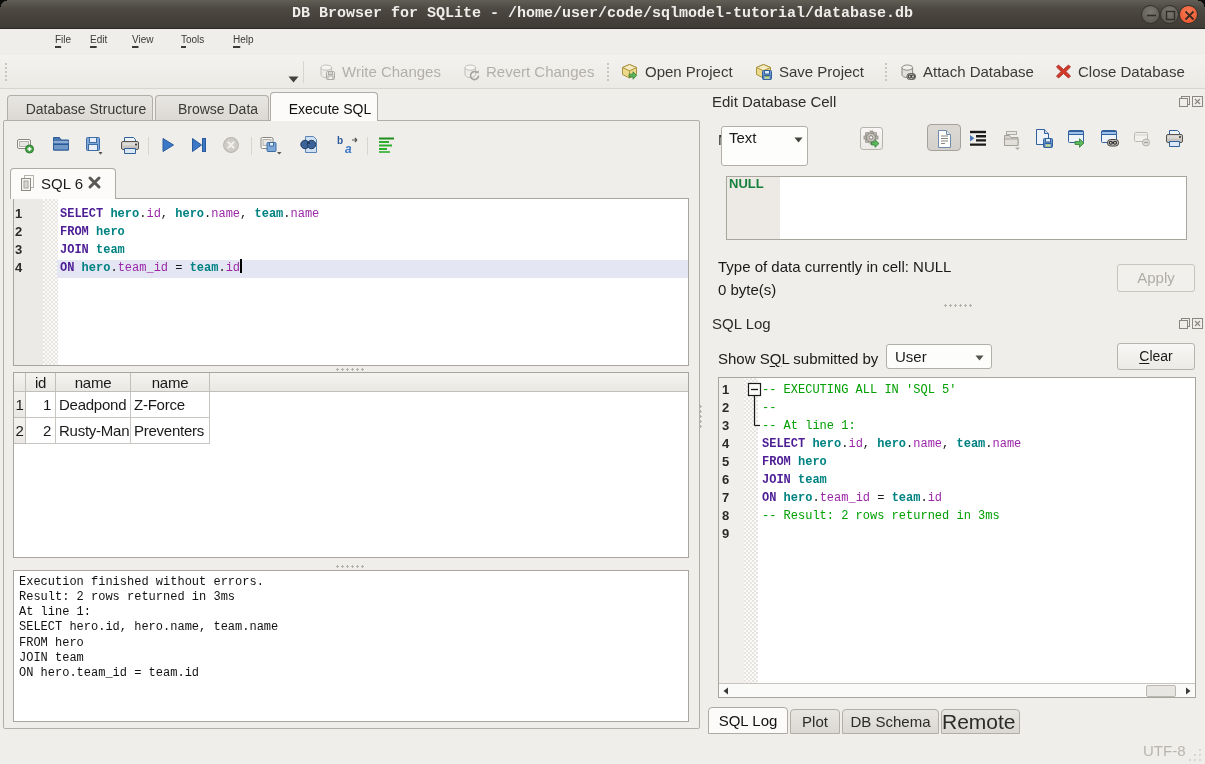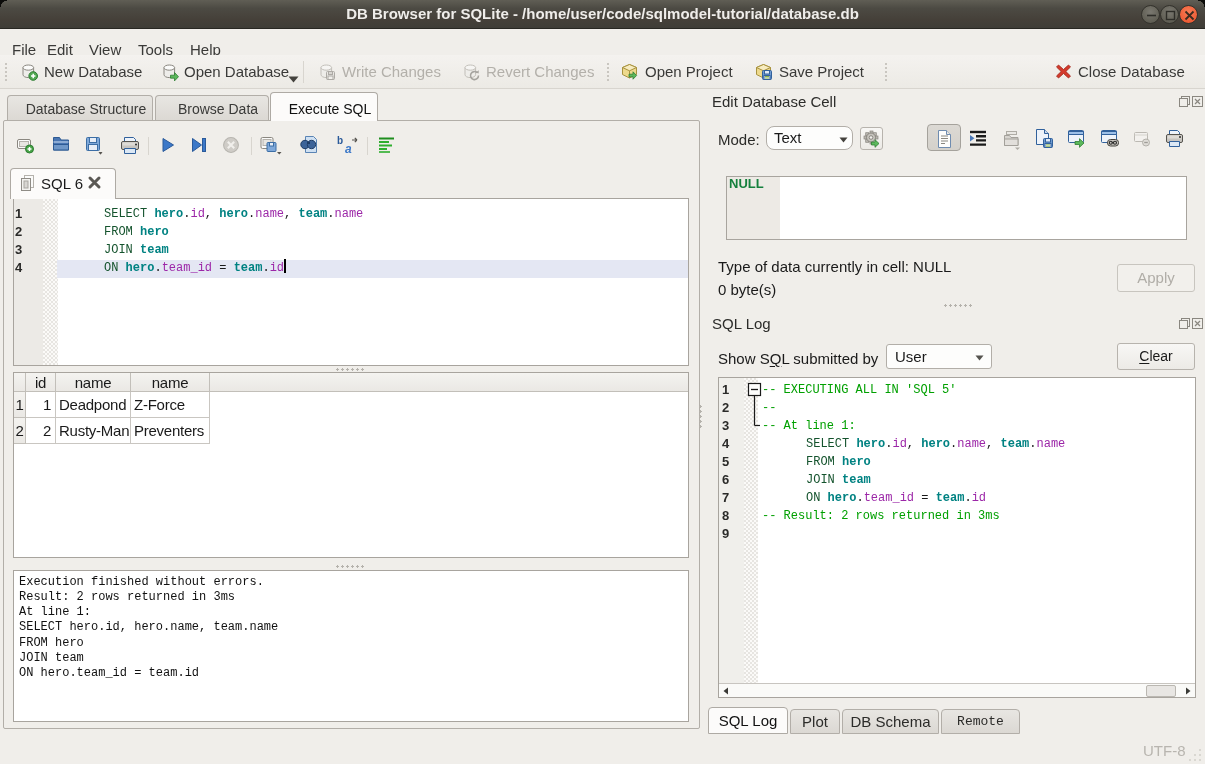--- a/index.html
+++ b/index.html
@@ -4,26 +4,26 @@
 <style>
 * { margin:0; padding:0; box-sizing:border-box; }
 html,body { width:1205px; height:764px; overflow:hidden; }
 body { font-family:"Liberation Sans", sans-serif; font-size:13px; color:#1a1a1a; background:#f0eeea; position:relative; }
 .abs { position:absolute; }
 
 
 #titlebar { position:absolute; left:0; top:0; width:1205px; height:29px;
   background:linear-gradient(#605e55 0%, #4c4a43 30%, #454039 70%, #3f3d37 100%);
   border-bottom:1px solid #282722; border-radius:7px 7px 0 0; }
-#title-text { position:absolute; width:100%; top:5px; text-align:center; color:#efedea; font-weight:bold; font-size:15px; }
+#title-text { position:absolute; width:100%; top:5px; text-align:center; color:#efedea; font-weight:bold; font-size:15px;font-family:Liberation Mono, monospace; }
 .winbtn { position:absolute; top:5px; width:19px; height:19px; border-radius:50%; border:1px solid #33322c; }
 
 
 #menubar { position:absolute; left:0; top:29px; width:1205px; height:26px; background:#f0eeea; color:#3a3a38; }
-.menuitem { position:absolute; top:12px; font-size:15px; }
+.menuitem { position:absolute; top:5px; font-size:10px;margin-left:43px; }
 .mn { text-decoration:underline; text-underline-offset:3px; text-decoration-thickness:1.5px; }
 
 
 #toolbar { position:absolute; left:0; top:55px; width:1205px; height:34px;
   background:linear-gradient(#f4f2ef, #eceae5); border-bottom:1px solid #d8d5cf; }
 .tbtn { position:absolute; top:0; height:33px; display:flex; align-items:center; gap:6px; color:#3a3a38; font-size:15px; }
 .tbtn.dis { color:#b3b0aa; }
 .grip { position:absolute; top:7px; width:4px; height:20px;
   background-image:radial-gradient(circle, #c9c6c0 1px, transparent 1.2px);
   background-size:4px 4px; }
@@ -46,21 +46,21 @@
 
 .gutter { position:absolute; background:#eceae6; }
 .hatch { position:absolute;
   background-image:repeating-conic-gradient(#e7e5e1 0% 25%, #fbfaf8 0% 50%);
   background-size:4px 4px; }
 .codeline { position:absolute; left:46px; width:600px; height:18px; line-height:18px; white-space:pre; color:#1a1a1a; }
 .lnum { position:absolute; left:-46px; top:0; width:20px; font-family:"Liberation Sans",sans-serif; font-size:13px; font-weight:bold; color:#2b2b29; text-align:left; padding-left:1px; }
 .caret { display:inline-block; width:1.5px; height:14px; background:#000; vertical-align:-2px; }
 .logline { position:absolute; left:43px; width:430px; height:18px; line-height:18px; white-space:pre; color:#1a1a1a; }
 .lnum2 { position:absolute; left:-41px; top:0; width:20px; font-family:"Liberation Sans",sans-serif; font-size:13px; font-weight:bold; color:#2b2b29; padding-left:1px; }
-.kw { color:#14532d; font-weight:normal;margin-left:44px; }
+.kw { color:#4c1d95; font-weight:bold; }
 .tbl { color:#008282; font-weight:bold; }
 .idn { color:#9c27a8; }
 .cmt { color:#00a000; }
 #rtable div { white-space:nowrap; overflow:hidden; letter-spacing:-0.25px; }
 
 
 .docktitle { position:absolute; font-size:14px; color:#2c2c2a; }
 .combo { position:absolute; background:#fdfdfc; border:1px solid #b2aea8; border-radius:3px; }
 .btn { position:absolute; background:linear-gradient(#f8f7f5, #eceae6); border:1px solid #b7b3ad; border-radius:3px; text-align:center; font-size:14px; }
 </style>
@@ -89,37 +89,20 @@
 <div id="menubar">
   <div class="menuitem" style="left:12px;"><span class="mn">F</span>ile</div>
   <div class="menuitem" style="left:47px;"><span class="mn">E</span>dit</div>
   <div class="menuitem" style="left:89px;"><span class="mn">V</span>iew</div>
   <div class="menuitem" style="left:138px;"><span class="mn">T</span>ools</div>
   <div class="menuitem" style="left:190px;"><span class="mn">H</span>elp</div>
 </div>
 
 <div id="toolbar">
   <div class="grip" style="left:4px;"></div>
-  <div class="tbtn" style="left:20px;">
-    <svg width="18" height="18" viewBox="0 0 18 18">
-      <path d="M3 4.5 v7.2 c0 1.6 2.4 2.9 5.3 2.9 s5.3 -1.3 5.3 -2.9 v-7.2" fill="#eeedea" stroke="#8a8780"></path>
-      <ellipse cx="8.3" cy="4.6" rx="5.3" ry="2.6" fill="#fbfbfa" stroke="#8a8780"></ellipse>
-      <circle cx="13.2" cy="13" r="4.3" fill="#52a852" stroke="#2e7d32"></circle>
-      <path d="M13.2 10.8 V15.2 M11 13 H15.4" stroke="#fff" stroke-width="1.5"></path>
-    </svg>
-    <span>New Database</span>
-  </div>
-  <div class="tbtn" style="left:161px; gap:5px;">
-    <svg width="18" height="18" viewBox="0 0 18 18">
-      <path d="M3 4.5 v7.2 c0 1.6 2.4 2.9 5.3 2.9 s5.3 -1.3 5.3 -2.9 v-7.2" fill="#eeedea" stroke="#8a8780"></path>
-      <ellipse cx="8.3" cy="4.6" rx="5.3" ry="2.6" fill="#fbfbfa" stroke="#8a8780"></ellipse>
-      <path d="M9.5 12.2 h4 v-2.7 l4 4.2 l-4 4.2 v-2.7 h-4 z" fill="#5cb85c" stroke="#2e7d32" stroke-width="0.8"></path>
-    </svg>
-    <span>Open Database</span>
-  </div>
   <svg class="abs" style="left:288px; top:21px;" width="11" height="7" viewBox="0 0 11 7">
       <path d="M0.5 0.5 h10 l-5 6 z" fill="#44423d"></path>
     </svg>
   <div class="tsep" style="left:303px;"></div>
   <div class="tbtn dis" style="left:462px;">
     <svg width="18" height="18" viewBox="0 0 18 18" opacity="0.55">
       <path d="M3 4.5 v7.2 c0 1.6 2.4 2.9 5.3 2.9 s5.3 -1.3 5.3 -2.9 v-7.2" fill="#eeedea" stroke="#9a978f"></path>
       <ellipse cx="8.3" cy="4.6" rx="5.3" ry="2.6" fill="#fbfbfa" stroke="#9a978f"></ellipse>
       <path d="M16.5 12.5 a4 4 0 1 1 -1.2 -2.8" stroke="#6a6862" stroke-width="1.6" fill="none"></path>
       <path d="M16.8 7.2 L16.6 10.4 L13.6 9.4 Z" fill="#6a6862"></path>
@@ -151,20 +134,31 @@
       <path d="M8.5 1.5 L15.5 4.5 V11.5 L8.5 15 L1.5 11.5 V4.5 Z" fill="#edd98c" stroke="#a8923e"></path>
       <path d="M8.5 1.5 L15.5 4.5 L8.5 7.8 L1.5 4.5 Z" fill="#f7ecc0" stroke="#a8923e"></path>
       <rect x="7.5" y="7.5" width="9" height="9" rx="1" fill="#6f9bd2" stroke="#31619c"></rect>
       <rect x="9.5" y="7.5" width="5" height="3.5" fill="#dfe9f5" stroke="#31619c"></rect>
       <rect x="9" y="12.5" width="6" height="4" fill="#eef3fa" stroke="#31619c"></rect>
       <path d="M10 13.5 h4 M10 15 h4" stroke="#88b04b" stroke-width="1"></path>
     </svg>
     <span>Save Project</span>
   </div>
   <div class="grip" style="left:884px;"></div>
+  <div class="tbtn" style="left:899px;">
+    <svg width="18" height="18" viewBox="0 0 18 18">
+      <path d="M3 4.5 v7.2 c0 1.6 2.4 2.9 5.3 2.9 s5.3 -1.3 5.3 -2.9 v-7.2" fill="#e3e1dd" stroke="#8a8780"></path>
+      <ellipse cx="8.3" cy="4.6" rx="5.3" ry="2.6" fill="#f2f1ee" stroke="#8a8780"></ellipse>
+      <rect x="8" y="10.5" width="8.5" height="6" rx="2.5" fill="#d8d5d0" stroke="#6a6862"></rect>
+      <ellipse cx="10.8" cy="13.5" rx="1.6" ry="1.6" fill="none" stroke="#44423d" stroke-width="1.1"></ellipse>
+      <ellipse cx="14" cy="13.5" rx="1.6" ry="1.6" fill="none" stroke="#44423d" stroke-width="1.1"></ellipse>
+      <path d="M11.6 13.5 H13" stroke="#44423d" stroke-width="1.1"></path>
+    </svg>
+    <span>Attach Database</span>
+  </div>
   <div class="tbtn" style="left:1055px;">
     <svg width="17" height="17" viewBox="0 0 17 17">
       <path d="M3.5 2 L8.5 6.5 L13.5 2 L15.5 4 L10.8 8.5 L15.5 13 L13.5 15 L8.5 10.5 L3.5 15 L1.5 13 L6.2 8.5 L1.5 4 Z" fill="#d33a2c" stroke="#a02318" stroke-width="0.8"></path>
     </svg>
     <span>Close Database</span>
   </div>
 </div>
 
 <div id="maintabs">
   <div class="mtab" style="left:7px; width:146px;">Database Structure</div>
@@ -304,21 +298,21 @@
   <svg class="abs" style="left:1179px; top:96px;" width="11" height="11" viewBox="0 0 11 11">
       <rect x="2.5" y="0.5" width="8" height="8" fill="none" stroke="#8a8780"></rect>
       <rect x="0.5" y="2.5" width="8" height="8" fill="#f0eeea" stroke="#8a8780"></rect>
     </svg>
   <svg class="abs" style="left:1192px; top:96px;" width="11" height="11" viewBox="0 0 11 11">
       <rect x="0.5" y="0.5" width="10" height="10" fill="none" stroke="#8a8780"></rect>
       <path d="M3 3 L8 8 M8 3 L3 8" stroke="#8a8780" stroke-width="1.2"></path>
     </svg>
 
   <div class="abs" style="left:718px; top:131px; font-size:15px; color:#2b2b29;">Mode:</div>
-  <div class="combo" style="left:766px; top:126px; width:87px; height:24px;border-radius:8px;">
+  <div class="combo" style="left:721px; top:126px; width:87px; height:40px;">
     <span style="position:absolute; left:7px; top:2px; font-size:15px; color:#1a1a1a;">Text</span>
     <svg class="abs" style="left:72px; top:10px;" width="9" height="6" viewBox="0 0 9 6">
         <path d="M0.5 0.5 L8.5 0.5 L4.5 5.5 Z" fill="#44423d"></path>
       </svg>
   </div>
   <div class="btn" style="left:860px; top:127px; width:23px; height:23px;">
     <svg style="margin-top:2px;" width="18" height="18" viewBox="0 0 18 18">
       <g fill="#b8b5af" stroke="#8a8780" stroke-width="0.7">
         <rect x="7" y="1" width="3" height="3"></rect>
           <rect x="7" y="11" width="3" height="3"></rect>
@@ -445,21 +439,21 @@
       <svg class="abs" style="left:465px; top:3px;" width="8" height="8" viewBox="0 0 8 8">
           <path d="M2 0.5 L6.5 4 L2 7.5 Z" fill="#3a3a36"></path>
         </svg>
       <div class="abs" style="left:427px; top:1px; width:30px; height:12px; background:#e8e6e3; border:1px solid #bab7b1; border-radius:2px;"></div>
     </div>
   </div>
 
   <div class="abs" style="left:708px; top:707px; width:80px; height:27px; background:#fcfbfa; border:1px solid #aeaaa4; border-radius:4px 4px 0 0; text-align:center; line-height:26px; font-size:15px; color:#111; z-index:2;">SQL Log</div>
   <div class="abs" style="left:790px; top:709px; width:50px; height:25px; background:linear-gradient(#e8e6e2,#dbd8d3); border:1px solid #b2aea8; border-radius:4px 4px 0 0; text-align:center; line-height:24px; font-size:15px; color:#2b2b29;">Plot</div>
   <div class="abs" style="left:842px; top:709px; width:97px; height:25px; background:linear-gradient(#e8e6e2,#dbd8d3); border:1px solid #b2aea8; border-radius:4px 4px 0 0; text-align:center; line-height:24px; font-size:15px; color:#2b2b29;">DB Schema</div>
-  <div class="abs" style="left:941px; top:709px; width:79px; height:25px; background:linear-gradient(#e8e6e2,#dbd8d3); border:1px solid #b2aea8; border-radius:4px 4px 0 0; text-align:center; line-height:24px; font-size:13px; color:#2b2b29;font-family:Liberation Mono, monospace;">Remote</div>
+  <div class="abs" style="left:941px; top:709px; width:79px; height:25px; background:linear-gradient(#e8e6e2,#dbd8d3); border:1px solid #b2aea8; border-radius:4px 4px 0 0; text-align:left; line-height:24px; font-size:21px; color:#2b2b29;">Remote</div>
 </div>
 
 <div class="abs" style="left:1143px; top:742px; color:#b8b5af; font-size:15px;">UTF-8</div>
 <svg class="abs" style="left:1188px; top:748px;" width="14" height="14" viewBox="0 0 14 14">
   <g fill="#d2cfc9">
       <circle cx="12" cy="2" r="1"></circle>
       <circle cx="7" cy="7" r="1"></circle>
       <circle cx="12" cy="7" r="1"></circle>
       <circle cx="2" cy="12" r="1"></circle>
       <circle cx="7" cy="12" r="1"></circle>

